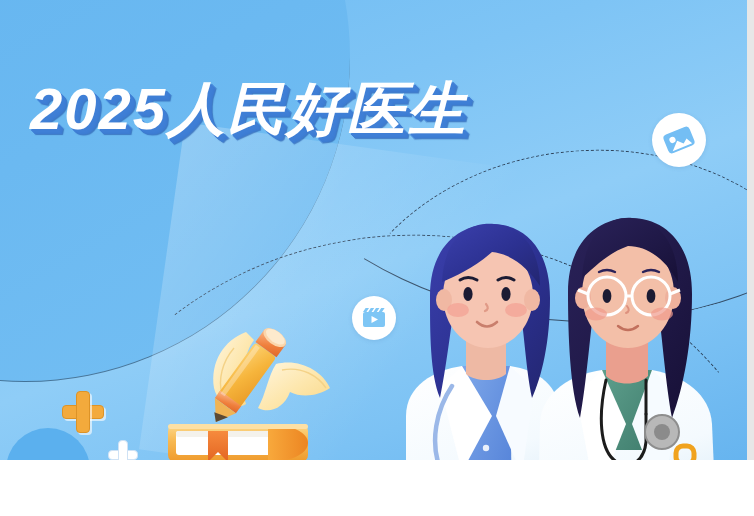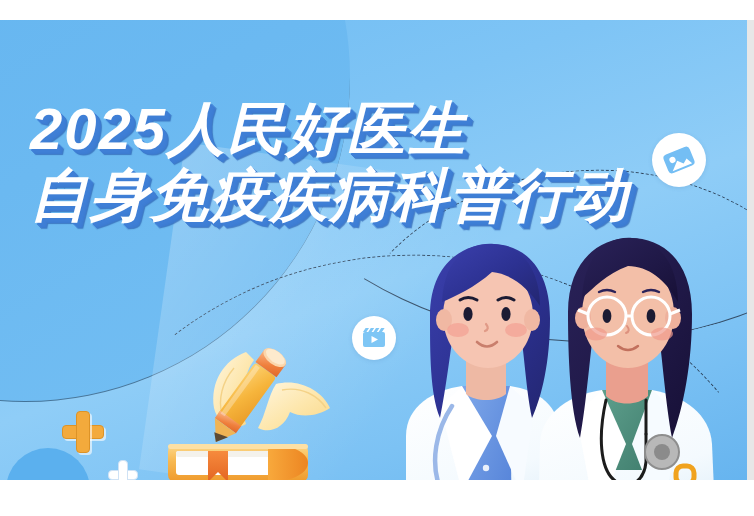--- a/index.html
+++ b/index.html
@@ -9,21 +9,20 @@
   }
   body {
     font-family: "Liberation Sans", sans-serif;
   }
   #poster {
     position: relative;
     width: 754px;
     height: 460px;
     overflow: hidden;
     background: #71bdf2;
-    margin-top: 20px;
   }
   
   .bg-base {
     position: absolute;
     inset: 0;
     background: linear-gradient(160deg, #6fbcf3 0%, #7ec4f5 30%, #8fcdf7 55%, #7cc2f4 78%, #66b4ef 100%);
   }
   .bg-wash-left {
     position: absolute;
     left: -60px; top: -40px;
@@ -391,18 +390,17 @@
   <div class="flat-icon" id="icon-video">
     <svg width="28" height="28" viewBox="0 0 28 28">
       <rect x="3" y="8" width="22" height="15" rx="2" fill="#7ec6f5"></rect>
       <path d="M3 8 L5.6 4 L9 4 L6.4 8 Z M8.2 8 L10.8 4 L14.2 4 L11.6 8 Z M13.4 8 L16 4 L19.4 4 L16.8 8 Z M18.6 8 L21.2 4 L24.6 4 L22 8 Z" fill="#7ec6f5"></path>
       <path d="M11.5 12 L18 15.5 L11.5 19 Z" fill="#ffffff"></path>
     </svg>
   </div>
 
   <div class="title-wrap">
     <div class="title-line title-line-1">2025人民好医生</div>
-    <div class="title-line title-line-2">自身免疫疾病科普行动</div>
   </div>
 
   <div class="edge-strip"></div>
 
 </div>
 
 </body></html>

